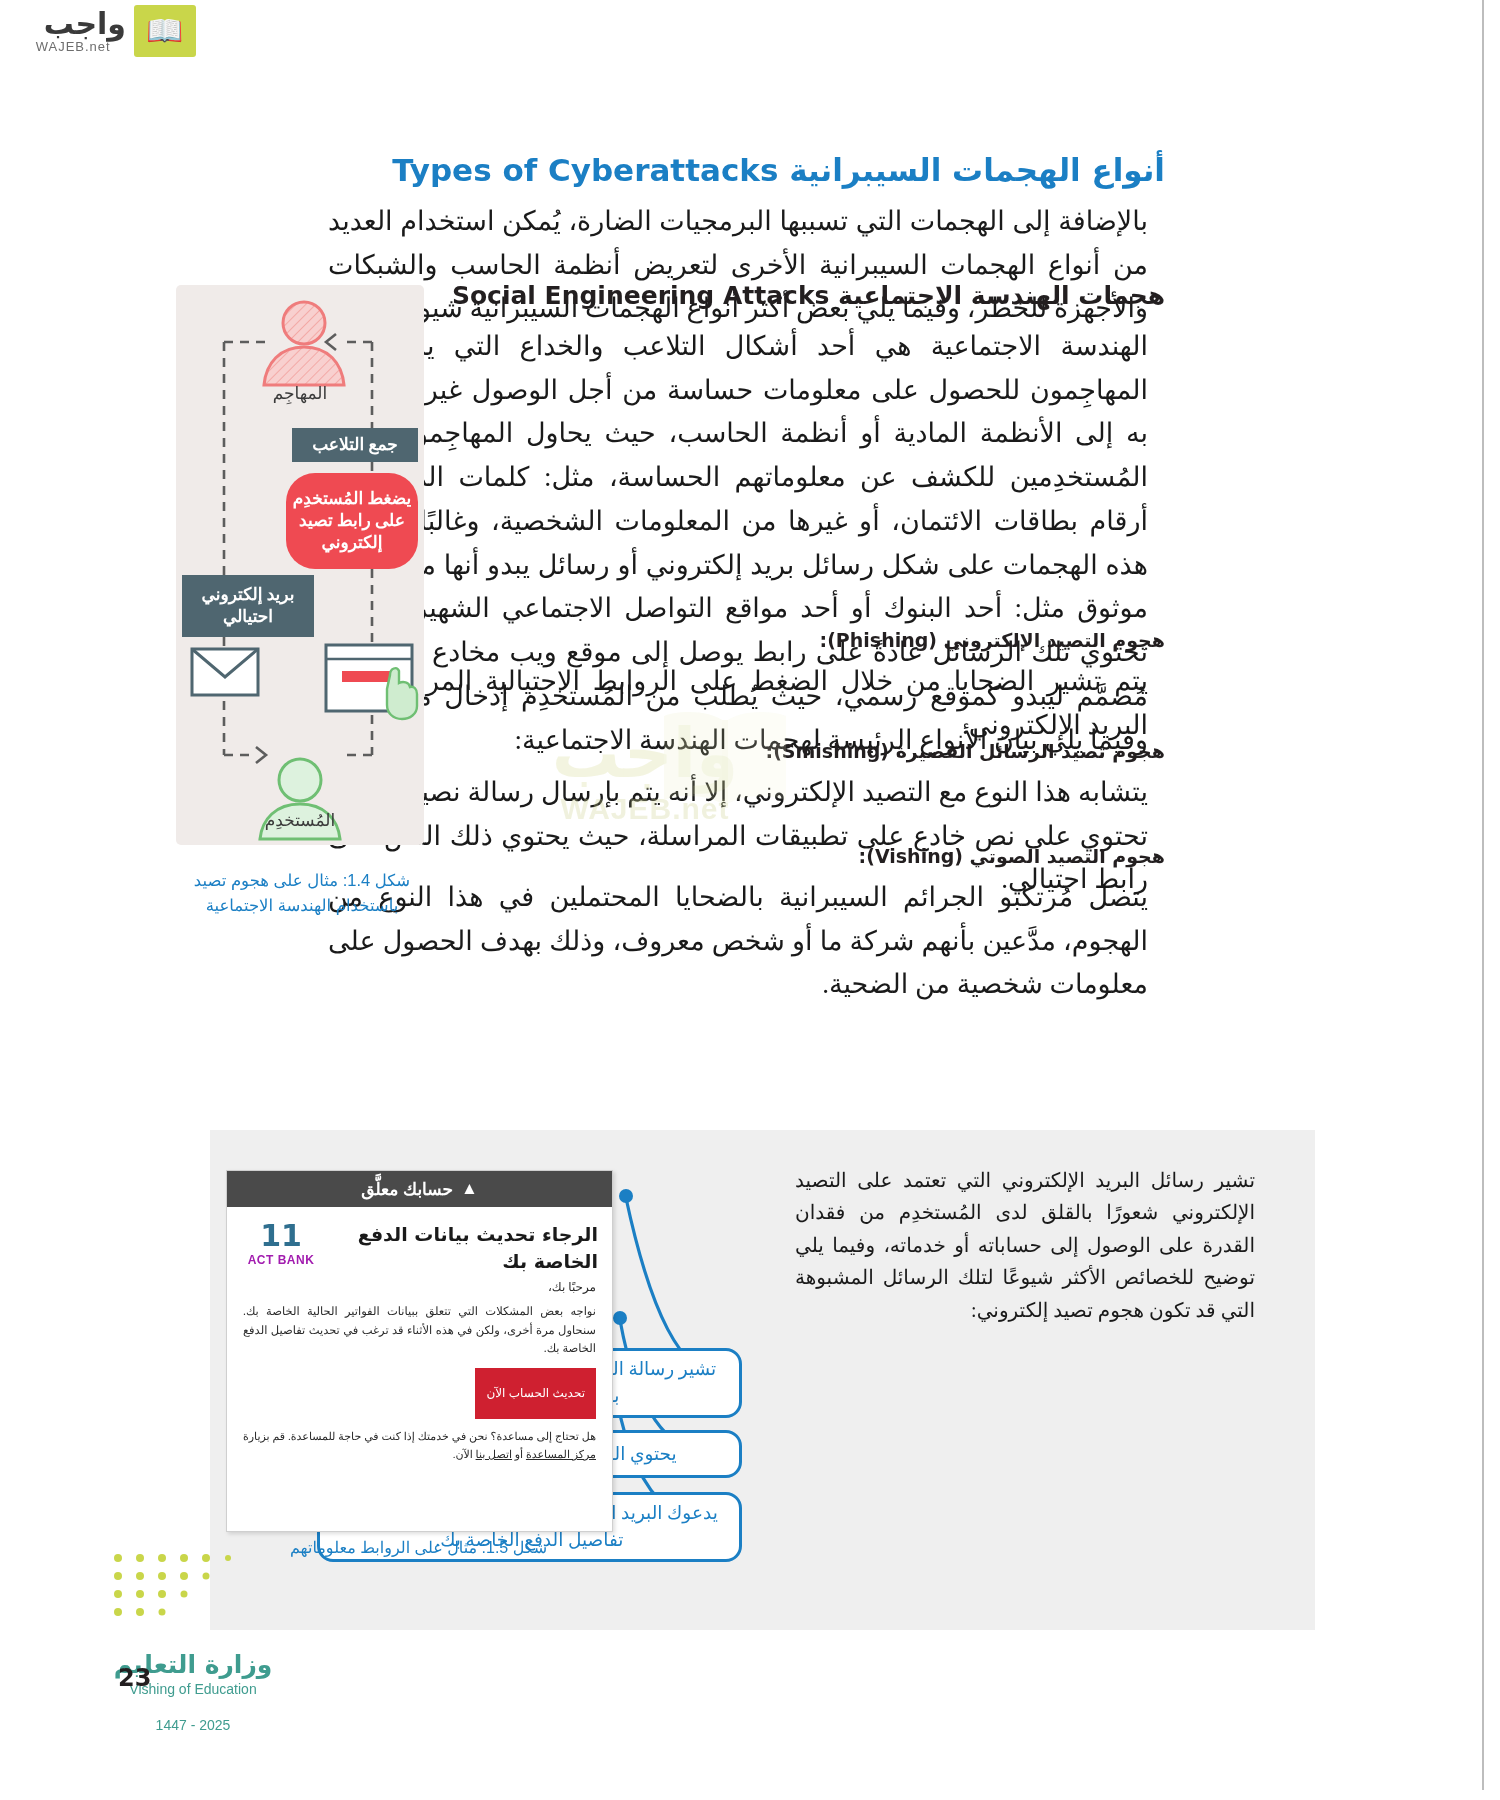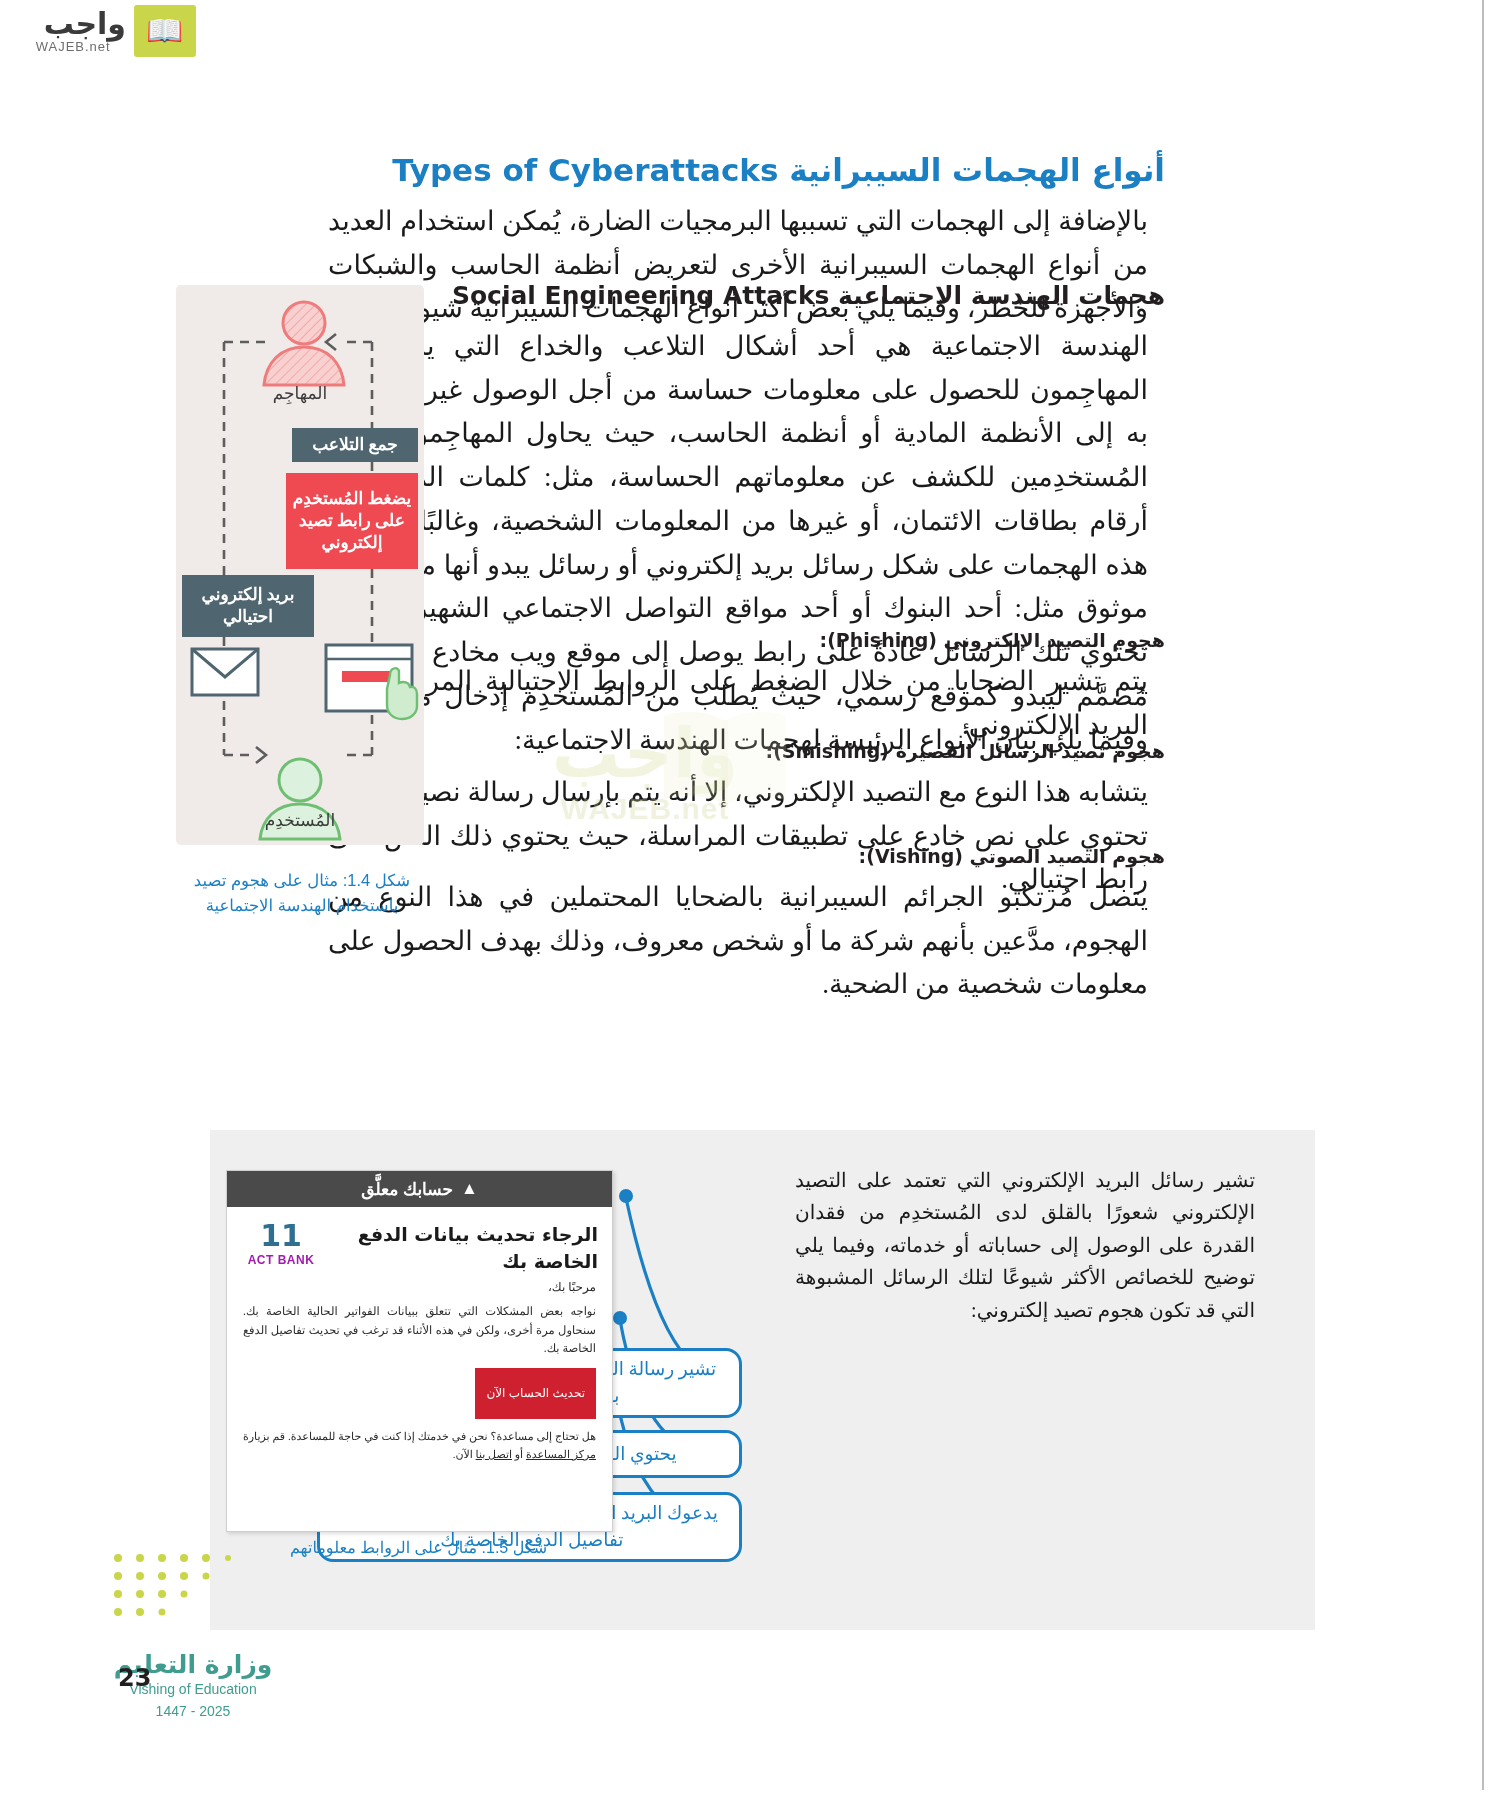--- a/index.html
+++ b/index.html
@@ -86,21 +86,21 @@
     color:#ffffff;text-align:center;direction:rtl;
     display:flex;align-items:center;justify-content:center;
     line-height:1.28;
   }
   .tag-collect{
     left:116px;top:143px;width:126px;height:34px;
     background:#4f6670;font-size:17px;font-weight:bold;
   }
   .tag-click{
     left:110px;top:188px;width:132px;height:96px;
-    background:#ef4a52;font-size:17px;font-weight:bold;flex-direction:column;
+    background:#ef4a52;font-size:17px;font-weight:bold;flex-direction:column;border-radius:29px;
   }
   .tag-mail{
     left:6px;top:290px;width:132px;height:62px;
     background:#4f6670;font-size:17px;font-weight:bold;flex-direction:column;
   }
   .person-label{
     position:absolute;text-align:center;direction:rtl;
     font-family:"Liberation Serif", serif;font-size:17px;color:#3a3a3a;
   }
 
@@ -183,21 +183,21 @@
   .fig5-caption{
     position:absolute;left:16px;top:408px;width:385px;text-align:center;direction:rtl;
     font-family:"Liberation Sans", sans-serif;font-size:16px;color:#1b7fc4;
   }
 
   
   .dots{position:absolute;left:110px;top:1550px;width:150px;height:80px;}
   .moe{position:absolute;left:78px;top:1650px;width:230px;text-align:center;direction:rtl;}
   .moe-ar{font-family:"DejaVu Sans",sans-serif;font-weight:bold;font-size:25px;color:#3f9c8f;letter-spacing:2px;}
   .moe-en{font-family:"Liberation Sans",sans-serif;font-size:14px;color:#3f9c8f;margin-top:2px;}
-  .moe-yr{font-family:"Liberation Sans",sans-serif;font-size:14px;color:#3f9c8f;margin-top:6px;}
+  .moe-yr{font-family:"Liberation Sans",sans-serif;font-size:14px;color:#3f9c8f;margin-top:20px;}
   .pageno{
     position:absolute;left:118px;top:1664px;
     font-family:"DejaVu Sans",sans-serif;font-weight:bold;font-size:24px;color:#231f20;
   }
 </style>
 </head>
 <body>
 
 <div class="page">
 

